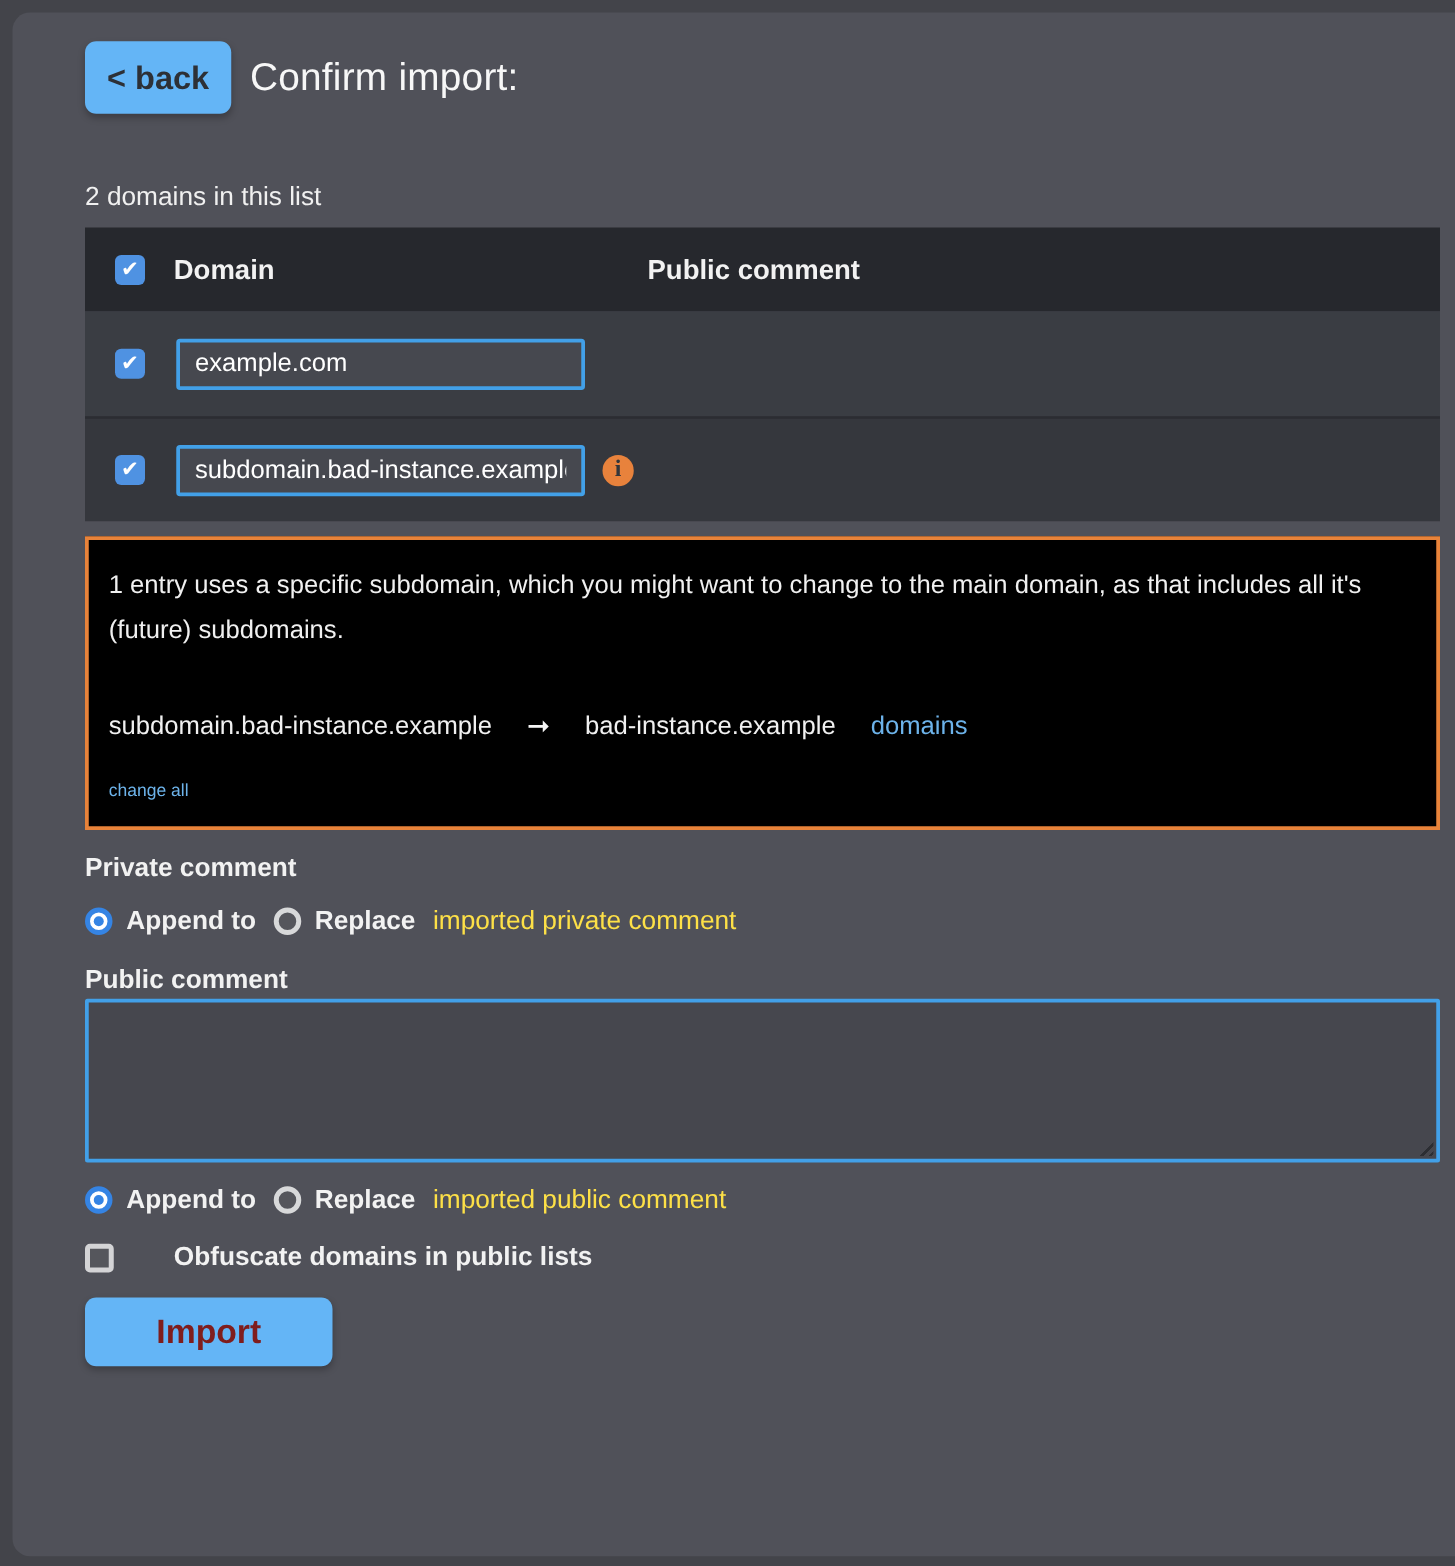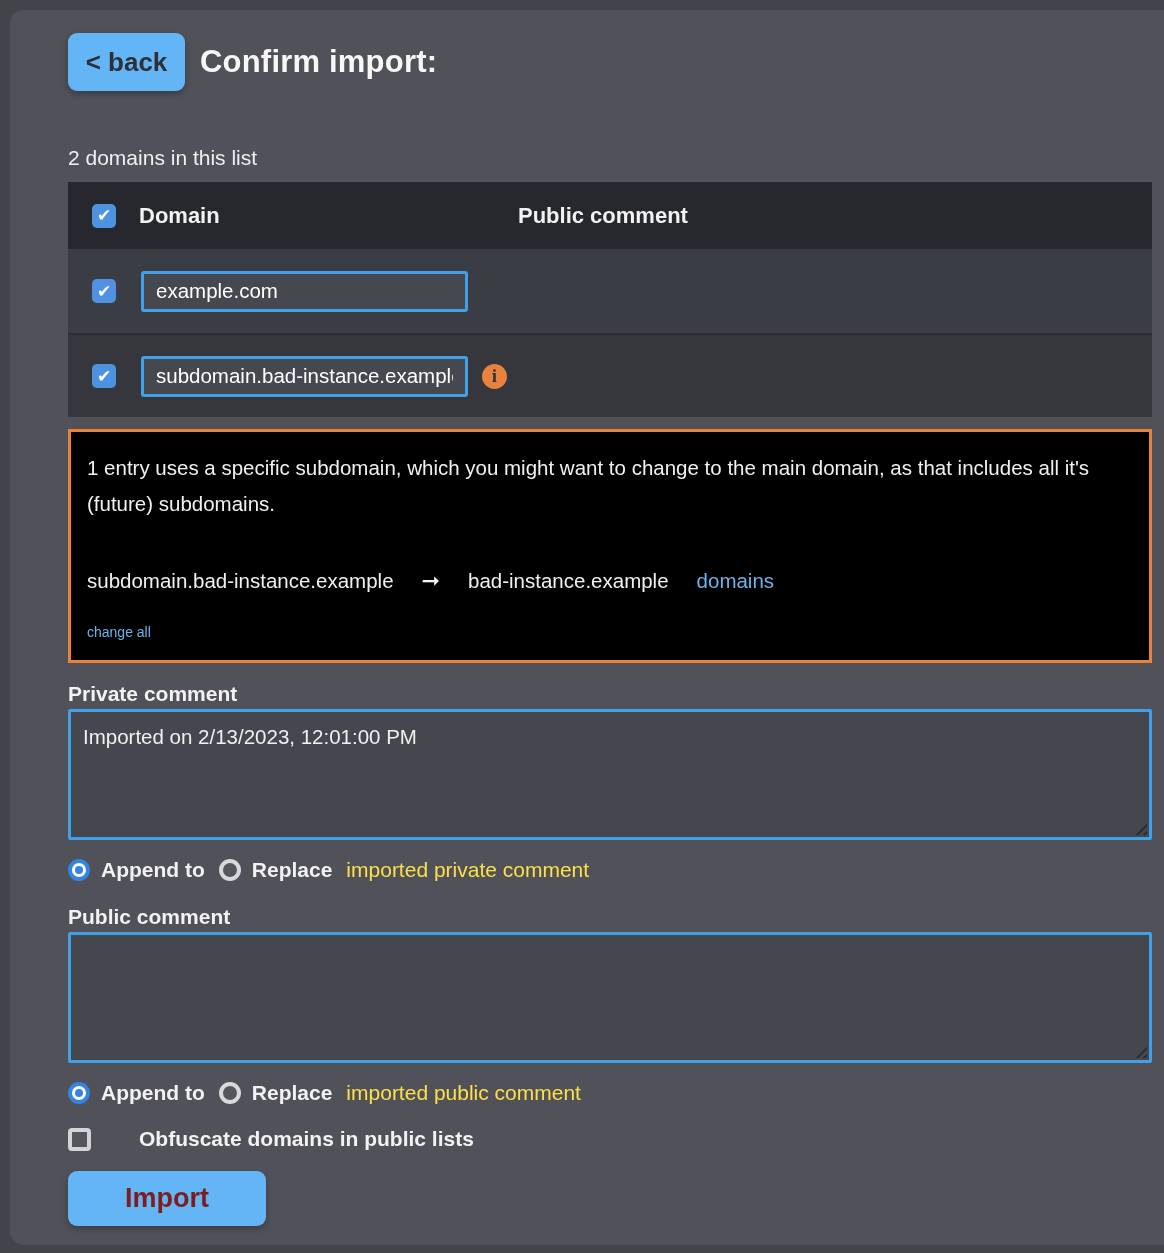--- a/index.html
+++ b/index.html
@@ -18,21 +18,21 @@
   .content { padding:23px 33px 0 58px; }
 
   
   .header-row { display:flex; align-items:center; gap:15px; }
   .back-btn {
     background:#64b5f6; color:#2d3036; border:none; cursor:pointer;
     font-family:inherit; font-size:26px; font-weight:700;
     width:117px; height:58px; border-radius:9px;
     box-shadow:0 3px 6px rgba(0,0,0,.25);
   }
-  .page-title { font-size:31px; font-weight:700; color:#f7f7f7; letter-spacing:.2px; }
+  .page-title { font-size:31px; font-weight:400; color:#f7f7f7; letter-spacing:.2px; }
 
   .count-text { margin-top:55px; font-size:21px; color:#f0f0f0; }
 
   
   .dtable { margin-top:12px; width:1084px; }
   .thead {
     background:#26282d; height:67px; display:flex; align-items:center;
   }
   .trow { height:84px; display:flex; align-items:center; }
   .trow.r1 { background:#3a3d43; }
@@ -172,24 +172,20 @@
       <div class="mapping-row">
         <span class="map-from">subdomain.bad-instance.example</span>
         <span class="map-arrow">➞</span>
         <span class="map-to">bad-instance.example</span>
         <span class="link map-change">domains</span>
       </div>
       <span class="link change-all">change all</span>
     </div>
 
     <div class="field-label">Private comment</div>
-    <div class="ta-wrap">
-      <textarea style="">Imported on 2/13/2023, 12:01:00 PM</textarea>
-      <div class="grip"></div>
-    </div>
 
     <div class="radio-row">
       <div class="radio sel"></div>
       <span class="radio-label">Append to</span>
       <div class="gap14"></div>
       <div class="radio unsel"></div>
       <span class="radio-label">Replace</span>
       <span class="radio-suffix">imported private comment</span>
     </div>
 

